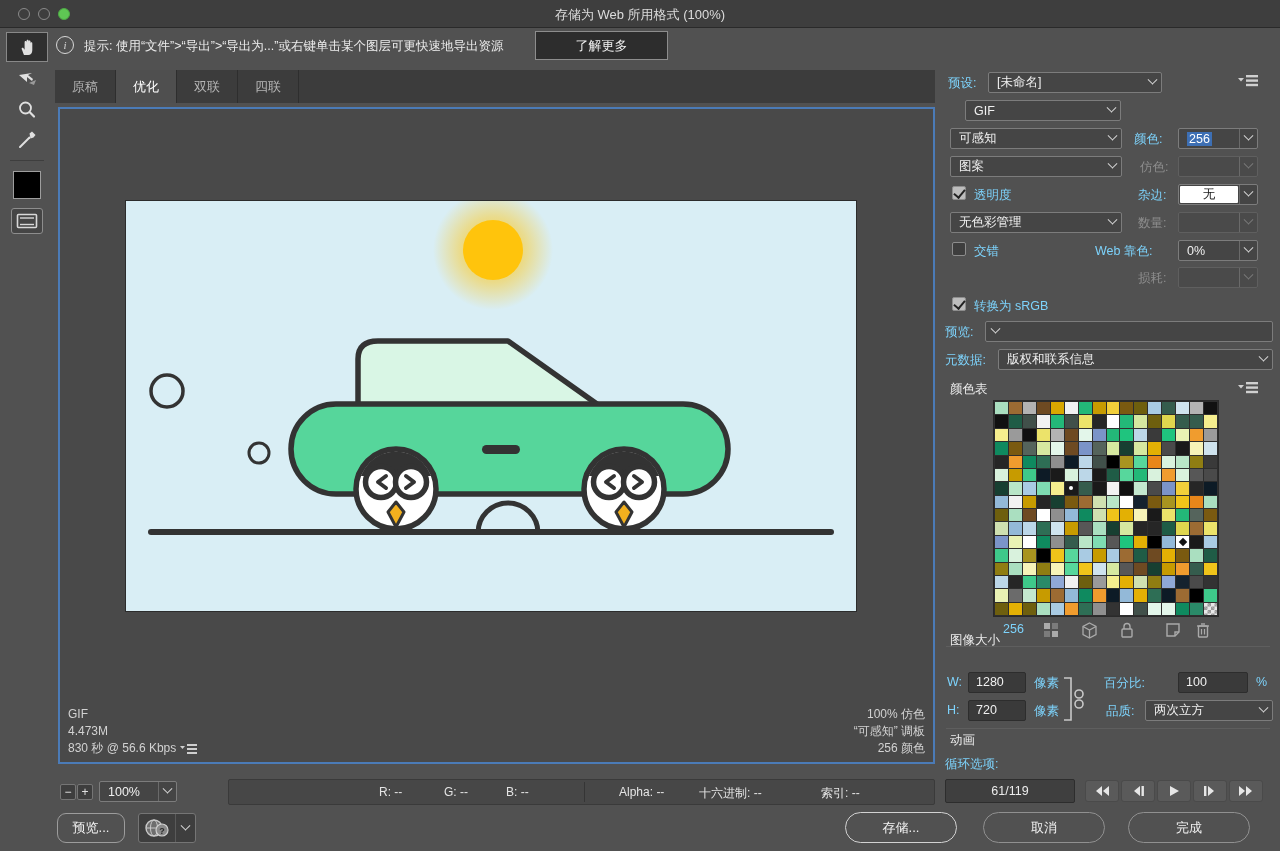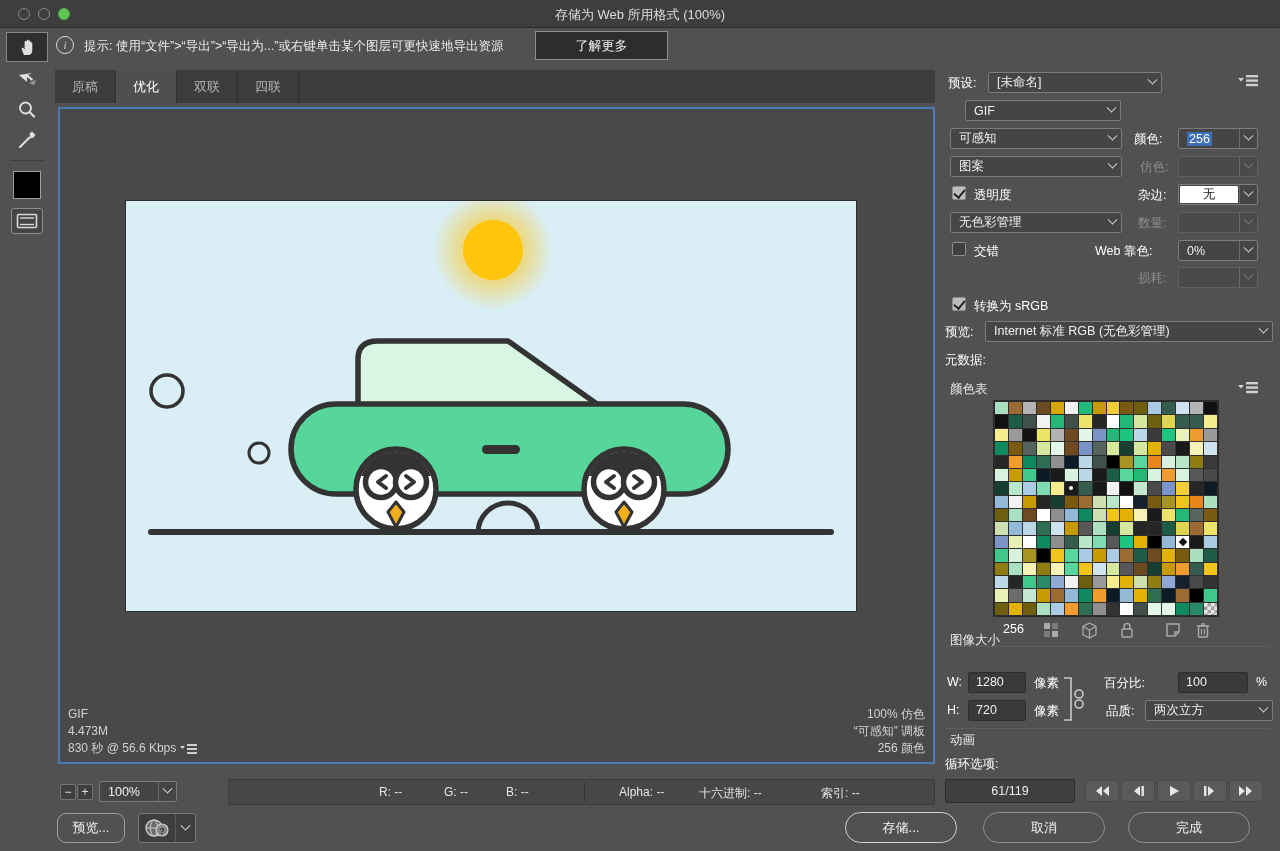--- a/index.html
+++ b/index.html
@@ -54,21 +54,21 @@
   .footer { position:absolute; left:0; top:808px; width:1280px; height:43px; }
   .preview-btn { position:absolute; left:57px; top:5px; width:68px; height:30px; border:1px solid #9c9c9c; border-radius:9px; color:#f0f0f0; font-size:13px; text-align:center; line-height:28px; cursor:pointer; }
   .browser-btn { position:absolute; left:138px; top:5px; height:30px; display:flex; background:#3e3e3e; border:1px solid #757575; border-radius:3px; overflow:hidden; }
   .browser-btn .seg1 { width:36px; display:flex; align-items:center; justify-content:center; }
   .browser-btn .seg2 { width:20px; border-left:1px solid #5a5a5a; display:flex; align-items:center; justify-content:center; }
   .pill { position:absolute; top:4px; height:31px; border-radius:16px; border:1px solid #909090; color:#f2f2f2; font-size:13px; text-align:center; line-height:29px; cursor:pointer; }
   .pill.default { border-color:#d2d2d2; }
 
   
   .panel { position:absolute; left:940px; top:64px; width:340px; height:787px; }
-  .lbl { position:absolute; color:#ffffff; font-size:12.5px; white-space:nowrap; }
+  .lbl { position:absolute; color:#7dd3fc; font-size:12.5px; white-space:nowrap; }
   .lbl.dis { color:#8d8d8d; }
   .sec { position:absolute; color:#ececec; font-size:12.5px; }
   .hdiv { position:absolute; left:6px; right:10px; height:1px; background:#5e5e5e; }
 
   .dd { position:absolute; height:21px; background:#454545; border:1px solid #7c7c7c; border-radius:2px; display:flex; align-items:center; cursor:pointer; }
   .dd .val { flex:1; padding:0 8px; color:#f0f0f0; font-size:12.5px; white-space:nowrap; overflow:hidden; }
   .dd .arr { width:18px; align-self:stretch; display:flex; align-items:center; justify-content:center; }
   .dd.seg .arr { border-left:1px solid #6a6a6a; }
   .dd.dis { border-color:#5f5f5f; background:#4a4a4a; }
   .chev { width:7px; height:7px; border-right:1.7px solid #d8d8d8; border-bottom:1.7px solid #d8d8d8; transform:rotate(45deg) translate(-2px,-2px); }
@@ -360,27 +360,32 @@
       <span class="arr">
           <i class="chev"></i>
         </span>
     </div>
 
     <span class="cb on" style="left:12px; top:233px"></span>
     <span class="lbl" style="left:34px; top:234px">转换为 sRGB</span>
 
     <span class="lbl" style="left:5px; top:260px">预览:</span>
     <div class="dd" style="left:45px; top:257px; width:288px">
-      <span class="val">Internet 标准 RGB (无色彩管理)</span>
       <span class="arr">
           <i class="chev"></i>
         </span>
     </div>
 
     <span class="lbl" style="left:5px; top:288px">元数据:</span>
+    <div class="dd" style="left:58px; top:285px; width:275px">
+      <span class="val">版权和联系信息</span>
+      <span class="arr">
+          <i class="chev"></i>
+        </span>
+    </div>
 
     <span class="sec" style="left:10px; top:317px">颜色表</span>
     <svg class="menu3" style="position:absolute; left:298px; top:318px" width="20" height="12" viewBox="0 0 20 12">
         <path d="M0 3 L6 3 L3 6.5 Z" fill="#d0d0d0"></path>
         <rect x="8" y="0" width="12" height="2.4" fill="#d0d0d0"></rect>
         <rect x="8" y="4.4" width="12" height="2.4" fill="#d0d0d0"></rect>
         <rect x="8" y="8.8" width="12" height="2.4" fill="#d0d0d0"></rect>
       </svg>
     <div class="grid">
         <div class="sw" style="background: rgb(170, 223, 192);"></div>

